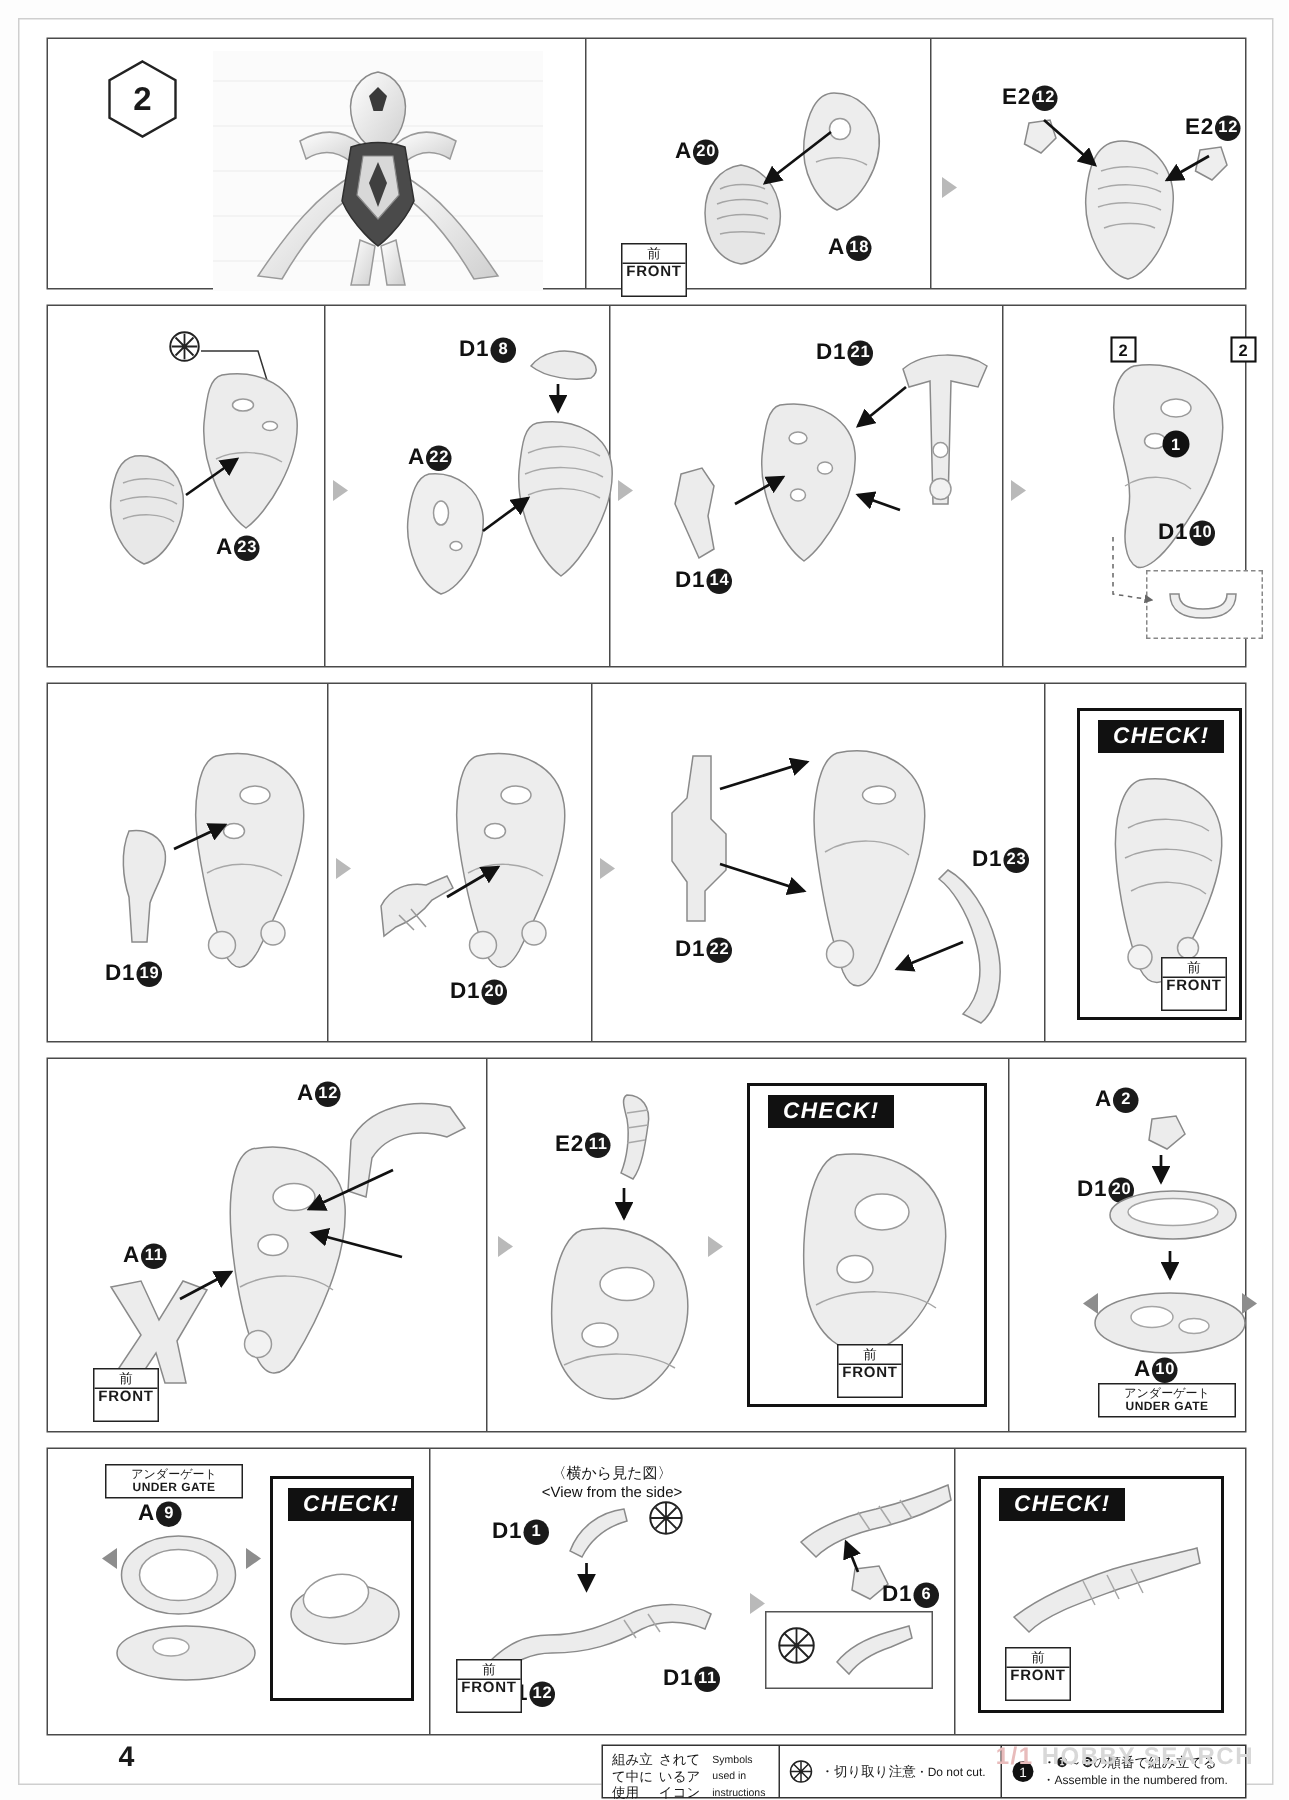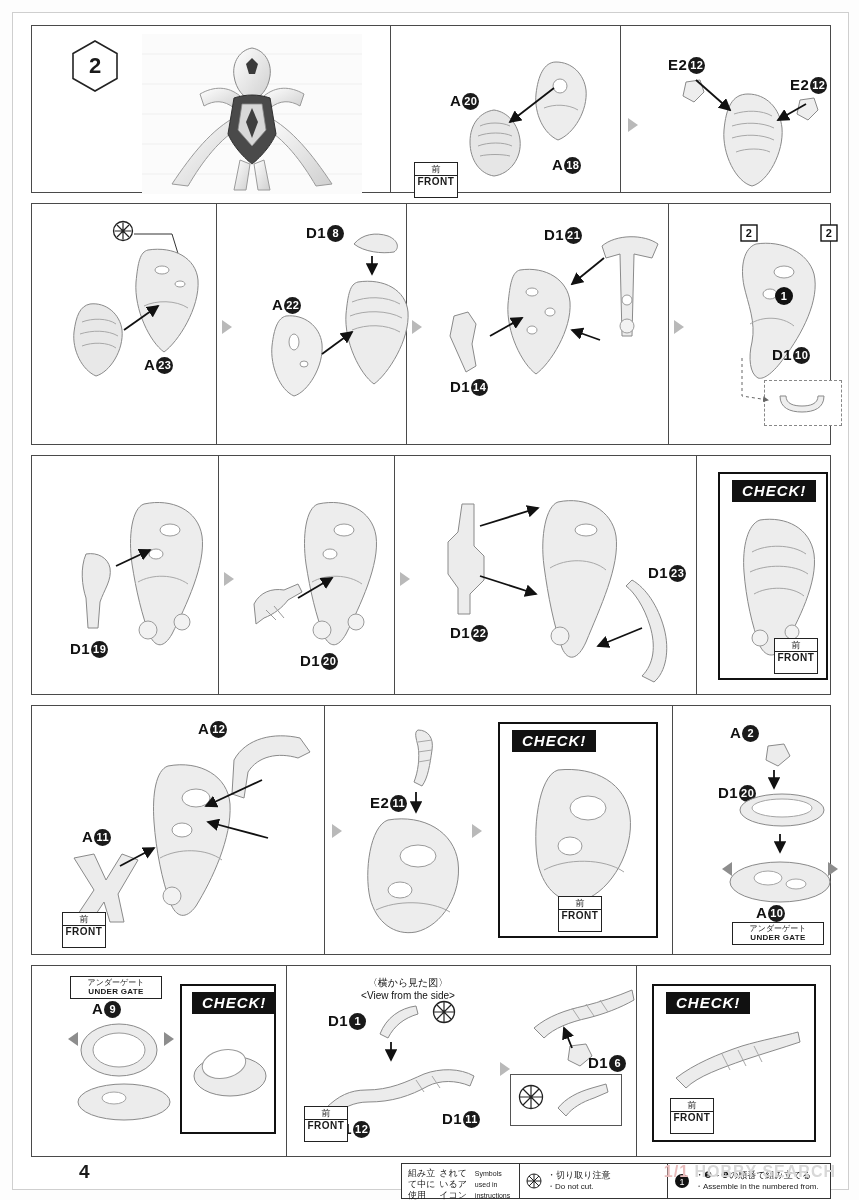--- a/index.html
+++ b/index.html
@@ -682,21 +682,21 @@
             </defs>
         <line x1="6" y1="26" x2="40" y2="8" stroke="#111" stroke-width="1.8" marker-end="url(#ah18)"></line>
       </svg>
     </div>
     <div class="front" style="left:30px;top:206px;">
       <span class="jp">前</span>
       <span class="en">FRONT</span>
     </div>
     <div class="tri" style="left:300px;top:118px;"></div>
 
-    <div class="lbl" style="left:338px;top:48px;margin-top:40px;">
+    <div class="lbl" style="left:338px;top:48px;">
       <span>E2</span><span class="num">11</span>
     </div>
     <div class="part" style="left:376px;top:22px;">
       <svg width="30" height="62" viewBox="0 0 30 62">
         <path d="M10 2 C20 2 26 10 24 22 C22 36 20 50 14 58 L6 54 C10 44 12 30 10 18 C8 10 6 4 10 2 Z" fill="#ececec" stroke="#8a8a8a"></path>
         <path d="M10 14 L24 12 M10 24 L24 22 M10 34 L22 32" fill="none" stroke="#a8a8a8"></path>
       </svg>
     </div>
     <div class="arr" style="left:372px;top:84px;">
       <svg width="24" height="28" viewBox="0 0 24 28">
@@ -935,21 +935,21 @@
     </div>
     <div class="cell" style="width:148px;">
       <span class="cut">
         <svg width="16" height="16" viewBox="0 0 16 16">
           <circle cx="8" cy="8" r="7" fill="#fff" stroke="#222" stroke-width="1"></circle>
           <g stroke="#222" stroke-width="1">
                 <path d="M3 3 L13 13 M13 3 L3 13 M8 1 L8 15 M1 8 L15 8"></path>
               </g>
         </svg>
       </span>
-      <span style="display:flex;flex-direction:column;">
+      <span style="display:flex;">
         <span>・切り取り注意</span>
         <span style="font-size:8px;">・Do not cut.</span>
       </span>
     </div>
     <div class="cell" style="flex:1;">
       <span class="cut">
         <svg width="16" height="16" viewBox="0 0 16 16">
           <circle cx="8" cy="8" r="7" fill="#111"></circle>
           <text x="8" y="11.5" font-size="9" text-anchor="middle" fill="#fff" font-family="Liberation Sans">1</text>
         </svg>

